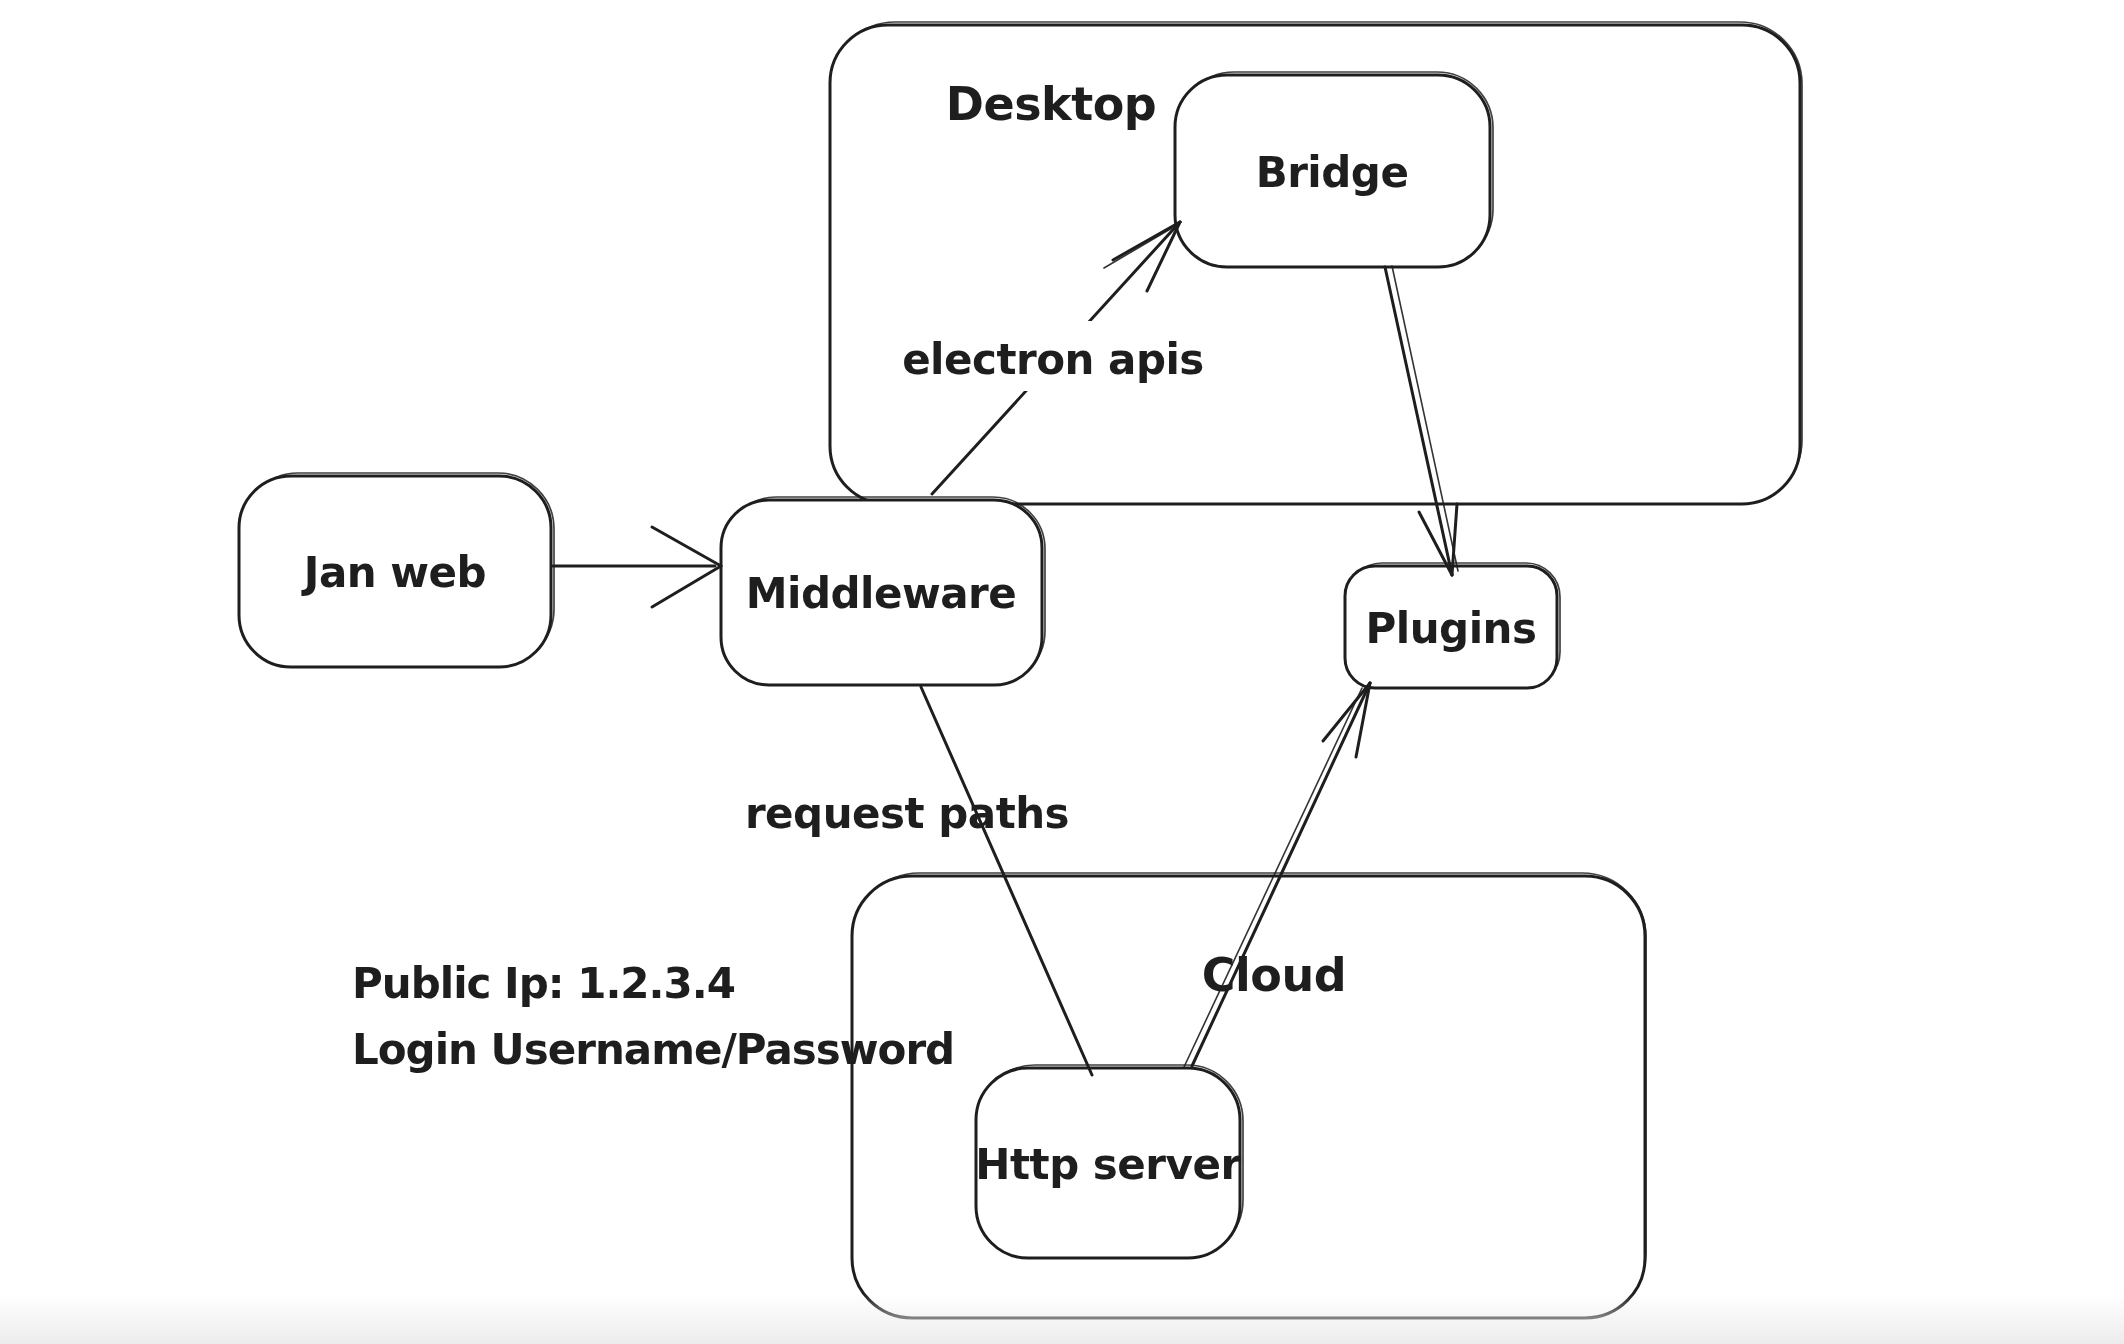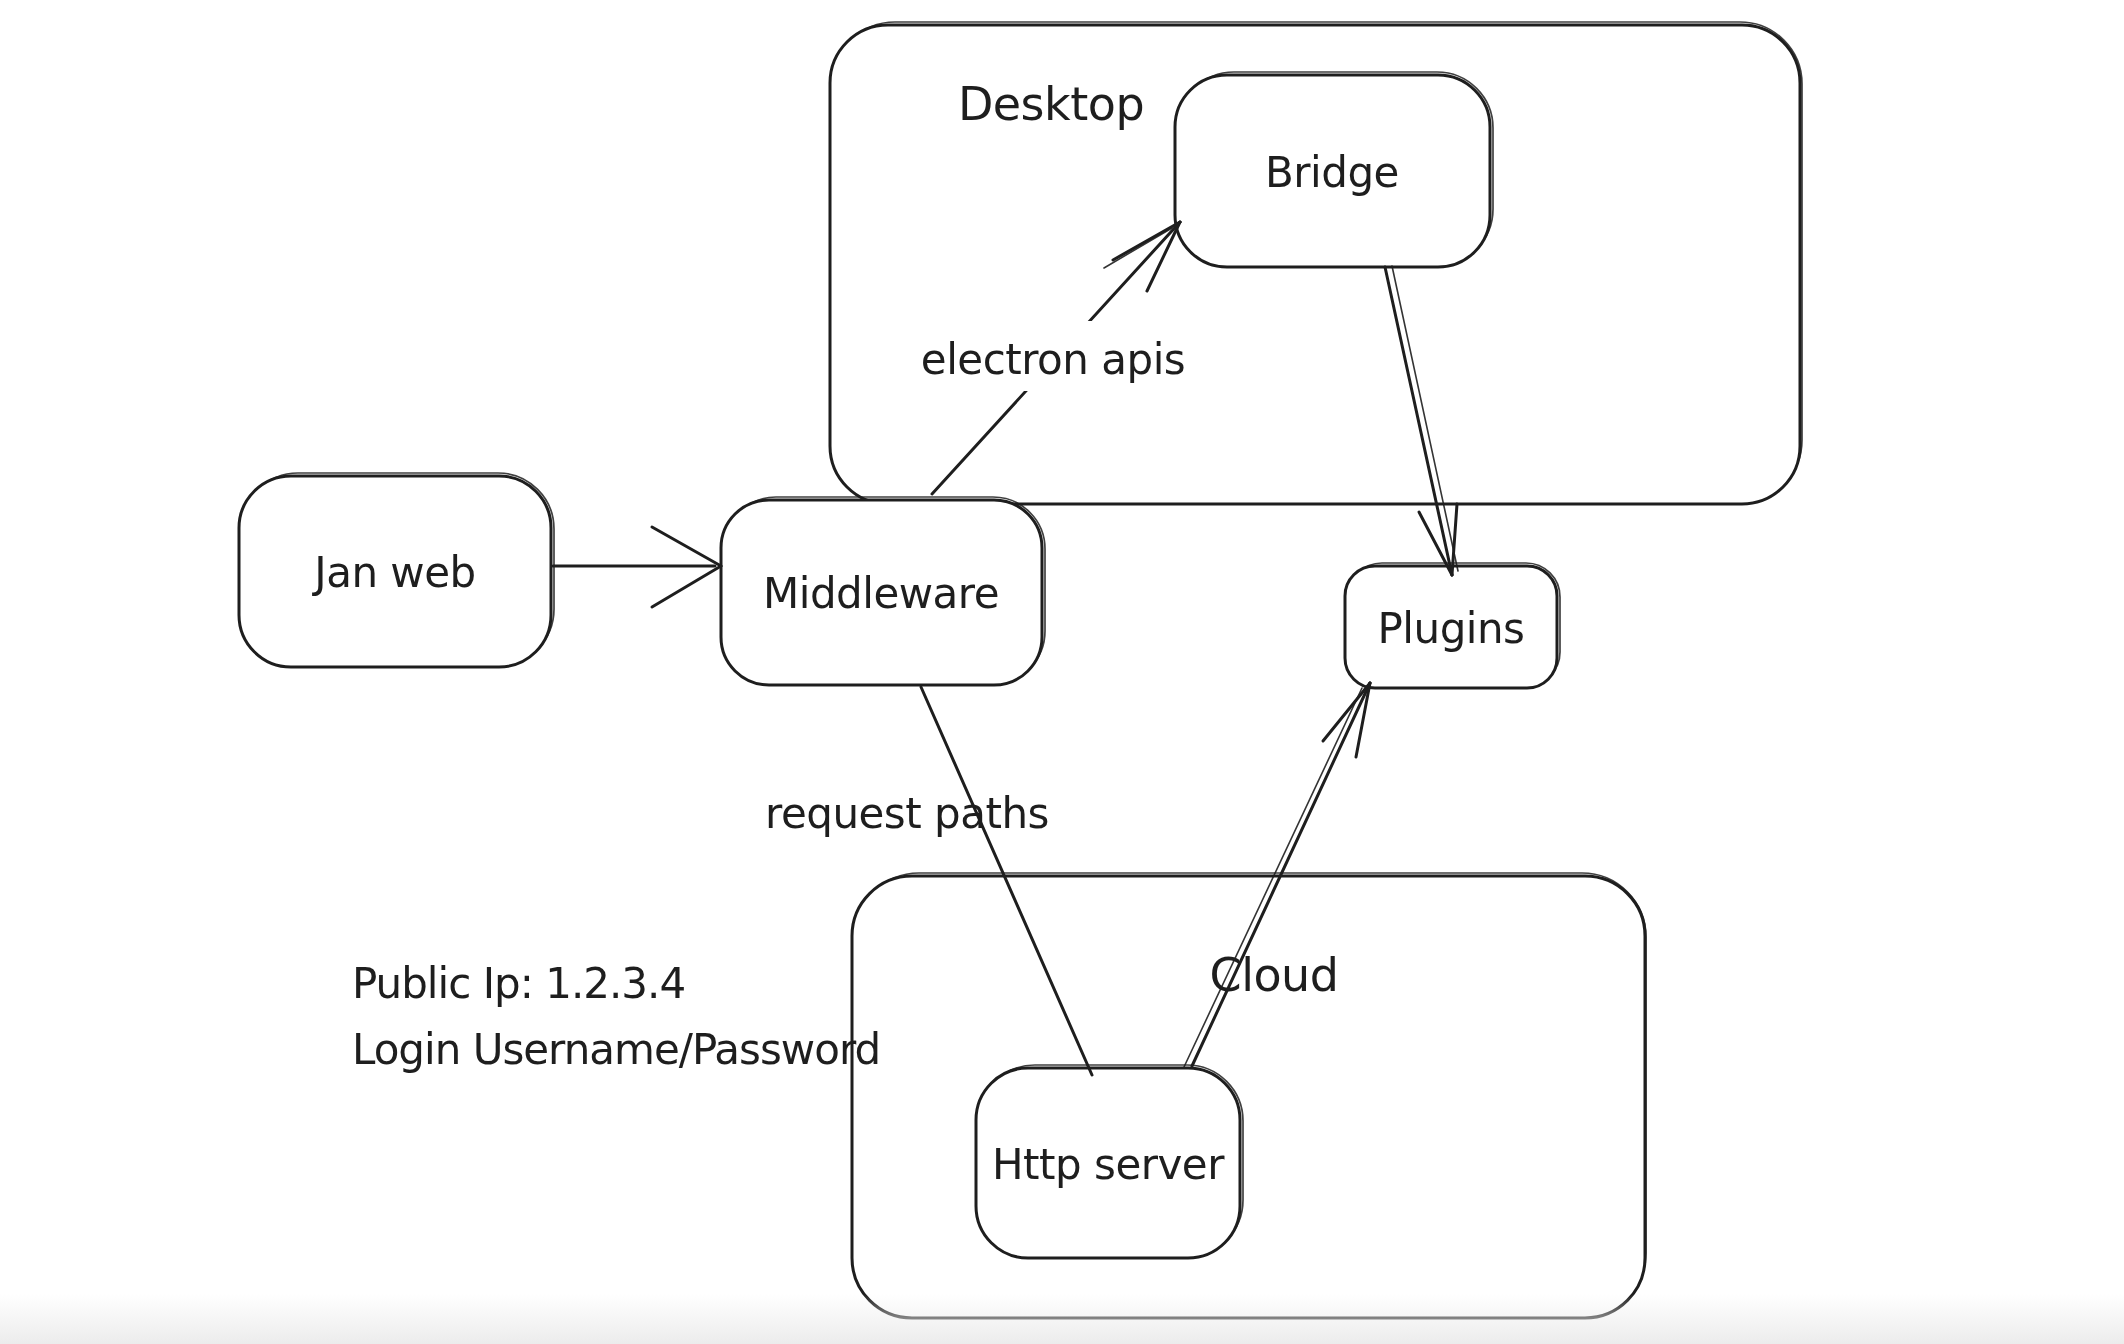--- a/index.html
+++ b/index.html
@@ -1,16 +1,16 @@
 <!DOCTYPE html>
 <html><head>
 <meta charset="utf-8">
 <style>
   html,body { margin:0; padding:0; background:#ffffff; }
-  .stage { position:relative; width:2124px; height:1344px; background:#ffffff; overflow:hidden; }
+  .stage { position:relative; width:2124px; height:1344px; background:#ffffff; overflow:hidden;font-weight:bold; }
   svg { display:block; }
   .box   { fill:#ffffff; stroke:#1e1e1e; stroke-width:3; }
   .echo  { fill:none; stroke:#1e1e1e; stroke-width:1.7; opacity:.85; }
   .edge  { fill:none; stroke:#1e1e1e; stroke-width:3; stroke-linecap:round; }
   .edge2 { fill:none; stroke:#1e1e1e; stroke-width:1.6; stroke-linecap:round; opacity:.9; }
   text   { font-family:"DejaVu Sans", sans-serif; fill:#1e1e1e; }
   .lbl   { font-size:42px; letter-spacing:-0.5px; }
   .big   { font-size:46px; letter-spacing:-0.5px; }
   .note  { font-size:42px; letter-spacing:-1px; }
   .mid   { text-anchor:middle; }

